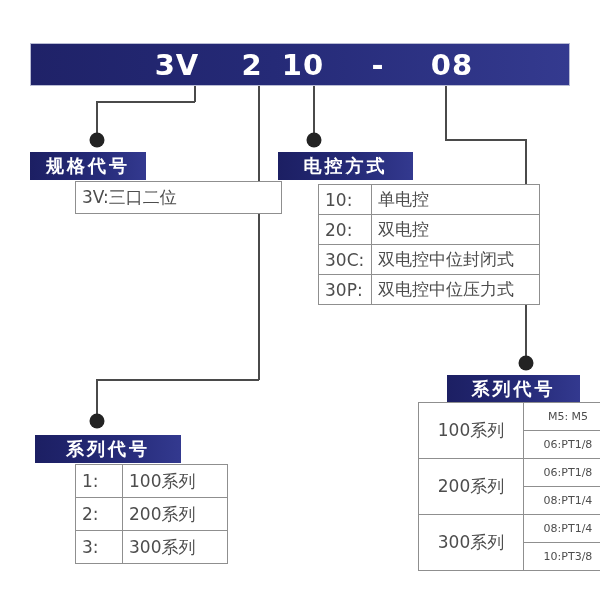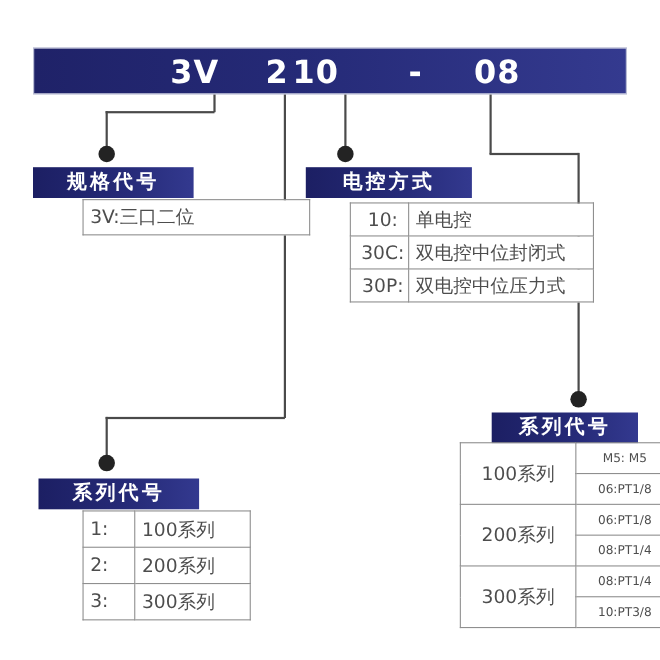--- a/index.html
+++ b/index.html
@@ -82,29 +82,29 @@
   table.grid td {
     border: 1px solid #8f8f8f;
     color: #4d4d4d;
     font-size: 17px;
     padding: 0 6px;
     white-space: nowrap;
     background: #ffffff;
   }
 
   
-  #spec-title { left: 30px; top: 152px; width: 146px; }
+  #spec-title { left: 30px; top: 152px; width: 116px; }
   #spec-table { left: 35px; top: 181px; width: 207px; }
   #spec-table td { height: 31px; font-size: 17px; }
 
   
-  #ec-title { left: 278px; top: 152px; width: 151px; }
+  #ec-title { left: 278px; top: 152px; width: 135px; }
   #ec-table { left: 278px; top: 184px; width: 222px; }
   #ec-table td { height: 29px; font-size: 17px; }
-  #ec-table td.k { width: 46px; padding-right: 0; text-align: center; }
+  #ec-table td.k { width: 46px; padding-right: 0; }
 
   
   #s1-title { left: 35px; top: 435px; width: 146px; }
   #s1-table { left: 35px; top: 464px; width: 153px; }
   #s1-table td { height: 32px; font-size: 17px; }
   #s1-table td.k { width: 34px; }
 
   
   #s2-title { left: 447px; top: 375px; width: 133px; }
   #s2-table { left: 378px; top: 402px; width: 195px; }
@@ -116,21 +116,21 @@
   #s2-table td.series-name { width: 92px; font-size: 17px; }
 </style>
 </head>
 <body>
 
 <div id="canvas">
 
   <div class="code-banner">
     <span class="code-seg" style="left:146px;">3V</span>
     <span class="code-seg" style="left:221px;">2</span>
-    <span class="code-seg" style="left:256px;">10</span>
+    <span class="code-seg" style="left:272px;">10</span>
     <span class="code-seg" style="left:347px;">-</span>
     <span class="code-seg" style="left:421px;">08</span>
   </div>
 
   <div class="vline" style="left:194px; top:86px; height:16px;"></div>
   <div class="hline" style="left:96px; top:101px; width:99px;"></div>
   <div class="vline" style="left:96px; top:101px; height:36px;"></div>
   <div class="dot" style="left:97px; top:140px;"></div>
 
   <div class="vline" style="left:258px; top:86px; height:294px;"></div>
@@ -156,20 +156,24 @@
     </table>
 
   <div class="card-title" id="ec-title">电控方式</div>
   <table class="grid" id="ec-table">
     <tbody>
         <tr>
       <td class="k">10:</td>
       <td>单电控</td>
     </tr>
     <tr>
+      <td class="k">20:</td>
+      <td>双电控</td>
+    </tr>
+    <tr>
       <td class="k">30C:</td>
       <td>双电控中位封闭式</td>
     </tr>
     <tr>
       <td class="k">30P:</td>
       <td>双电控中位压力式</td>
     </tr>
   </tbody>
     </table>
 

